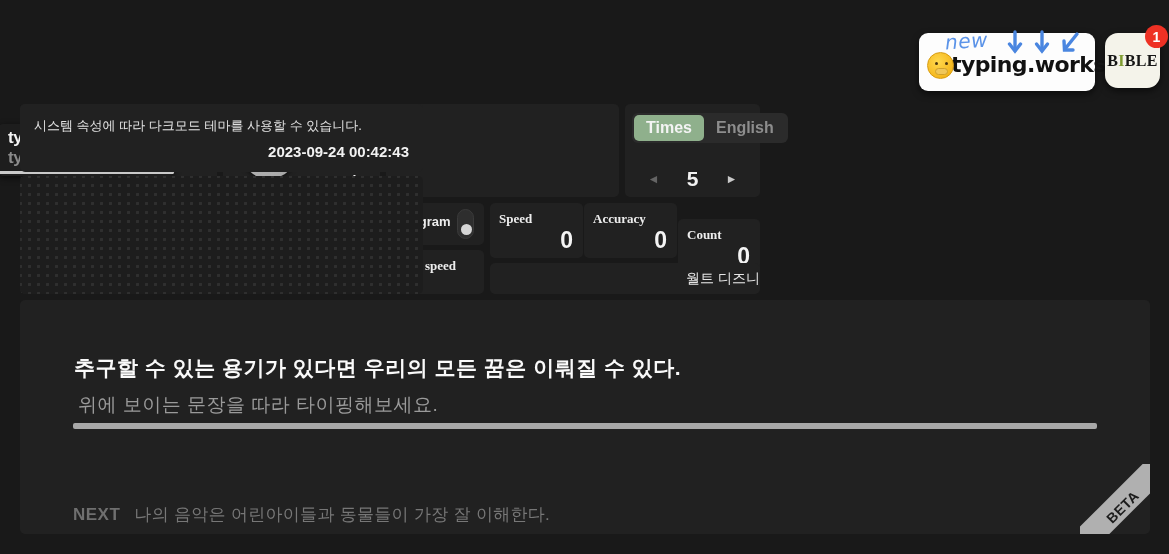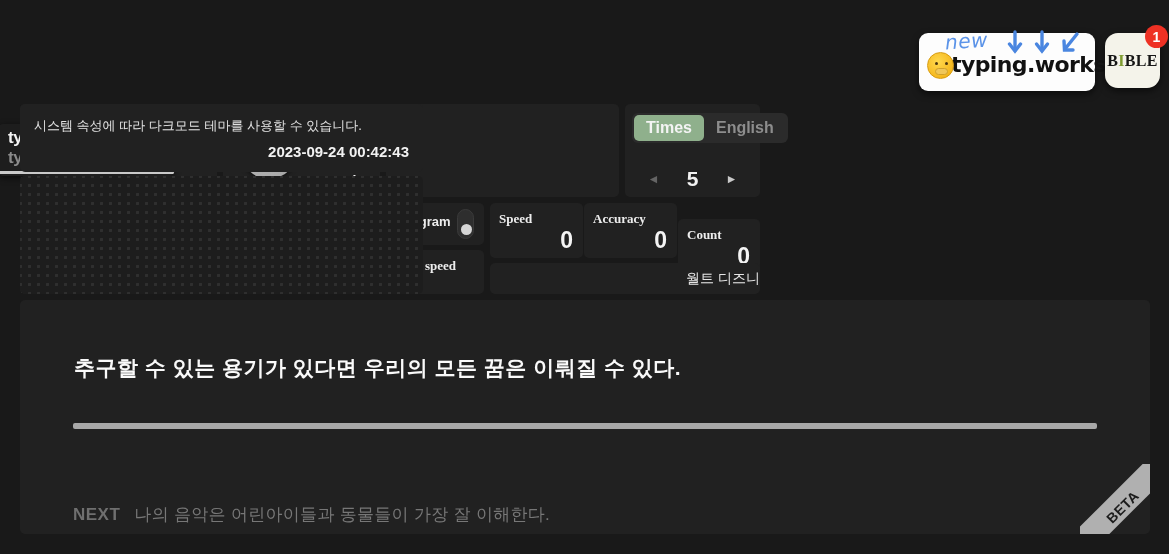--- a/index.html
+++ b/index.html
@@ -333,20 +333,21 @@
           <div class="info-msg">시스템 속성에 따라 다크모드 테마를 사용할 수 있습니다.</div>
           <div class="info-time">2023-09-24 00:42:43</div>
         </div>
         <div class="matrix"></div>
       </div>
 
     </div>
 
     <div id="typing-panel">
       <div class="target-line">추구할 수 있는 용기가 있다면 우리의 모든 꿈은 이뤄질 수 있다.</div>
+      <div class="input-line">위에 보이는 문장을 따라 타이핑해보세요.</div>
       <div class="progress-bar"></div>
       <div class="next-row">
         <span class="next-label">NEXT</span>
         <span class="next-text">나의 음악은 어린아이들과 동물들이 가장 잘 이해한다.</span>
       </div>
       <div class="beta-ribbon">
         <span class="beta-text">BETA</span>
       </div>
     </div>
 

